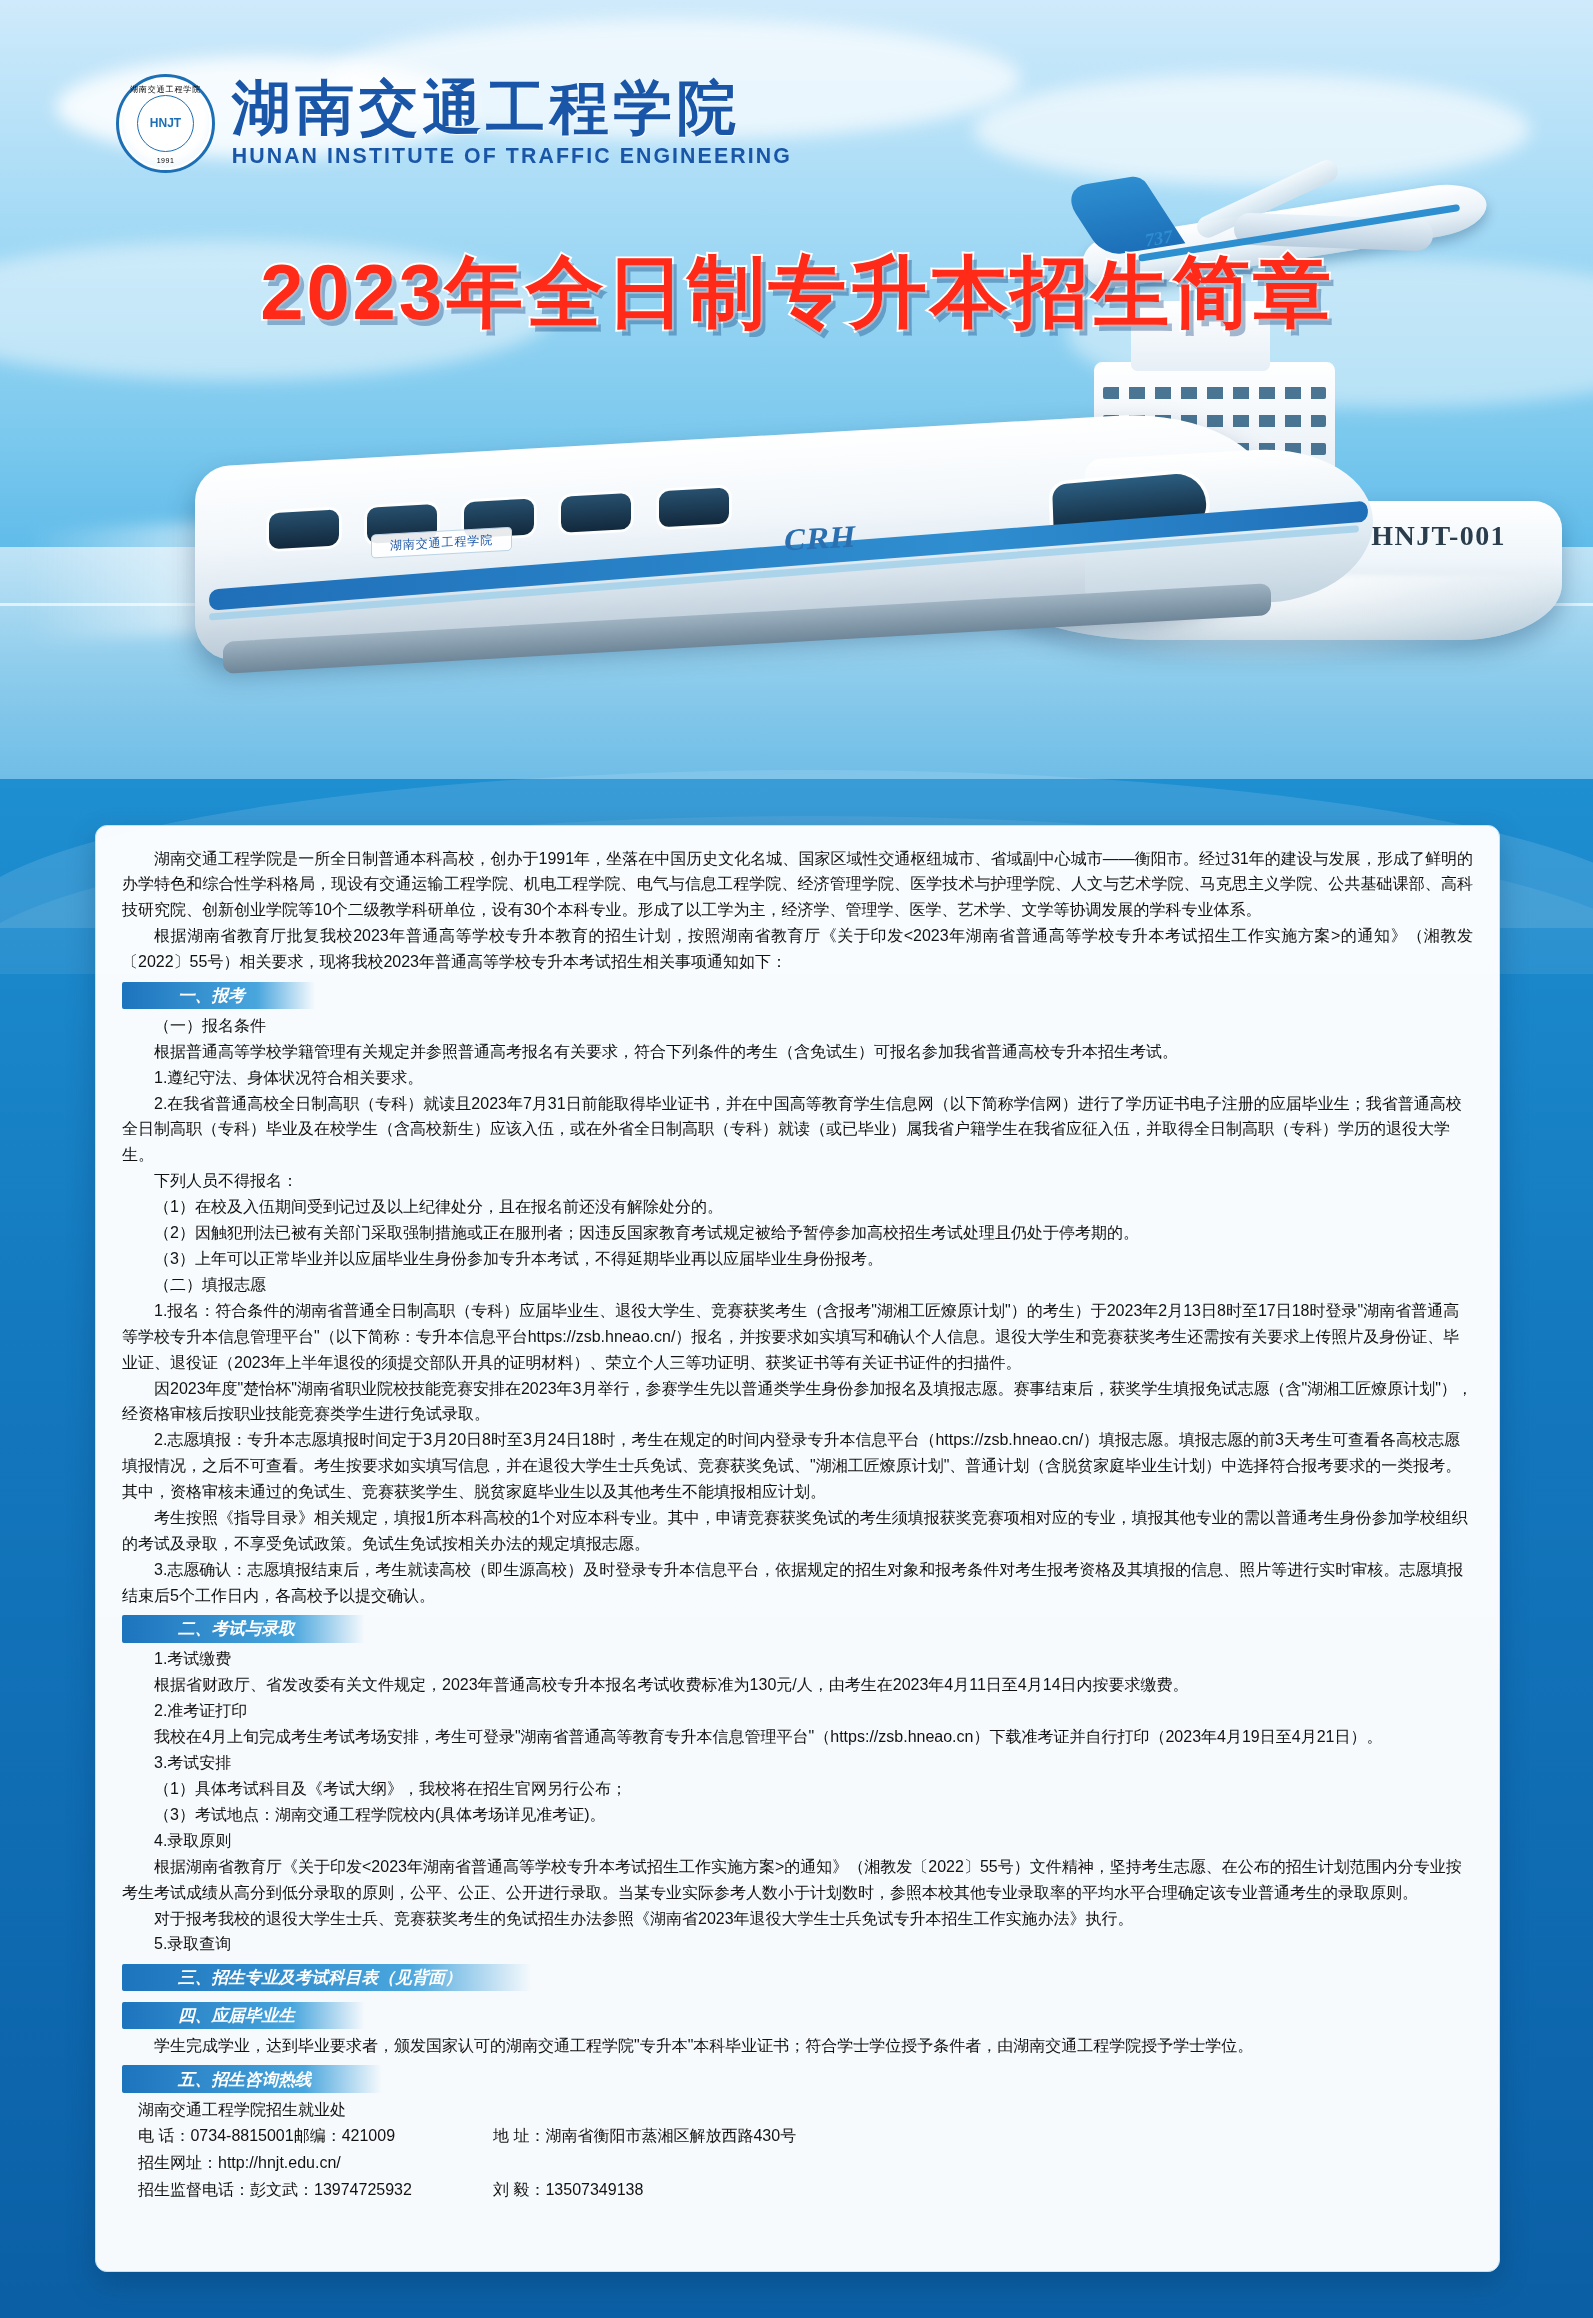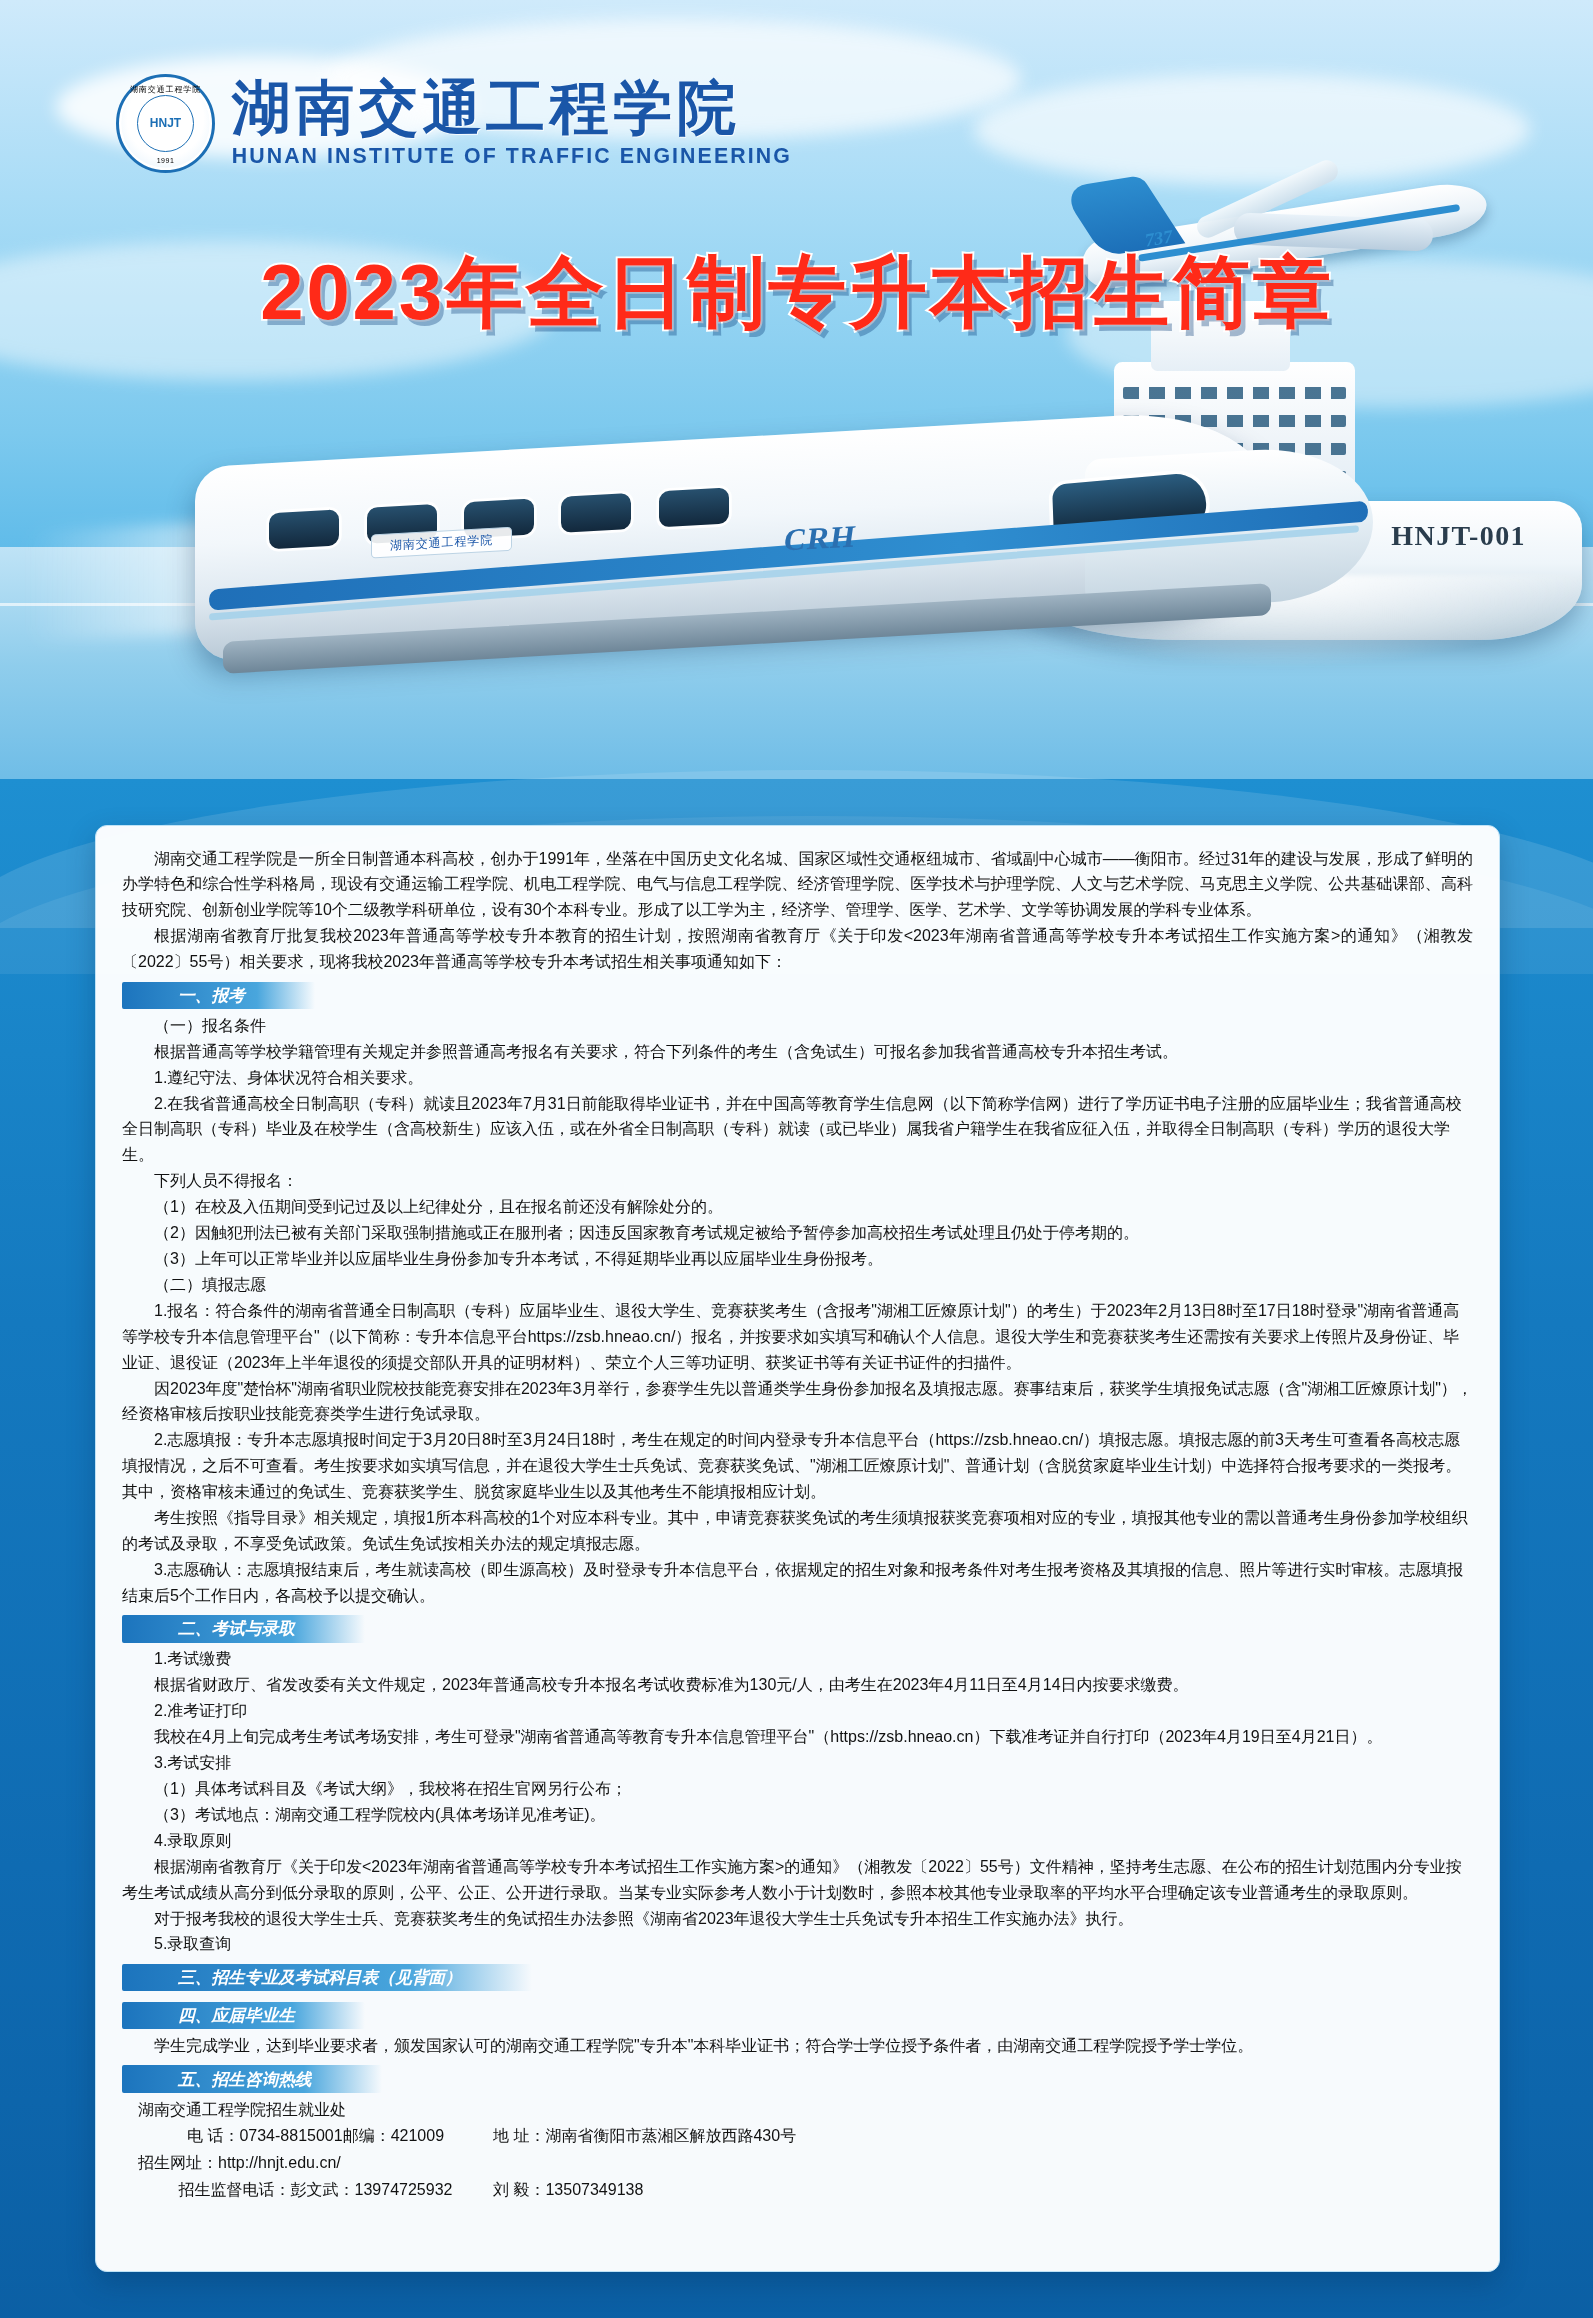--- a/index.html
+++ b/index.html
@@ -182,21 +182,21 @@
   .plane .stripeP{
     position:absolute;left:56px;top:78px;width:325px;height:7.4px;background:#2d8ed0;border-radius:3.7px;
   }
   .plane .num{
     position:absolute;left:65px;top:55px;font-size:18.5px;font-weight:bold;color:#2d8ed0;
     font-family:"Liberation Serif",serif;transform:skewX(-10deg);
   }
 
   
   .ship{
-    position:absolute;right:12px;top:288px;width:584px;height:380px;
+    position:absolute;right:32px;top:288px;width:584px;height:380px;
   }
   .ship .hull{
     position:absolute;left:0;bottom:28px;width:584px;height:139px;
     background:linear-gradient(180deg,#ffffff 0%,#eef5fa 45%,#b9cdda 100%);
     border-radius:18.5px 28px 102px 176px / 18.5px 28px 56px 74px;
     box-shadow:0 11px 23px rgba(0,40,80,.3);
   }
   .ship .tower{
     position:absolute;left:116px;bottom:153px;width:241px;height:153px;
     background:linear-gradient(180deg,#ffffff,#dfeaf3);
@@ -252,21 +252,21 @@
     background:linear-gradient(90deg,#1c74bd,#49a6dd 70%,rgba(73,166,221,0));
     color:#ffffff;
     font-weight:bold;
     font-size:16.7px;
     padding:2.3px 70px 2.3px 56px;
     margin:6.5px 0 3.7px 0;
     border-radius:1.9px;
     font-style:italic;
   }
   .sub{font-size:16px;line-height:1.62;color:#111;}
-  .contact-line{display:flex;gap:0;font-size:16px;line-height:1.7;color:#111;text-align:center;}
+  .contact-line{display:flex;gap:0;font-size:16px;line-height:1.7;color:#111;}
   .contact-left{width:371px;}
 </style>
 </head>
 <body>
 
 <div class="poster">
 
   <div class="sky"></div>
   <div class="cloud c1"></div>
   <div class="cloud c2"></div>

